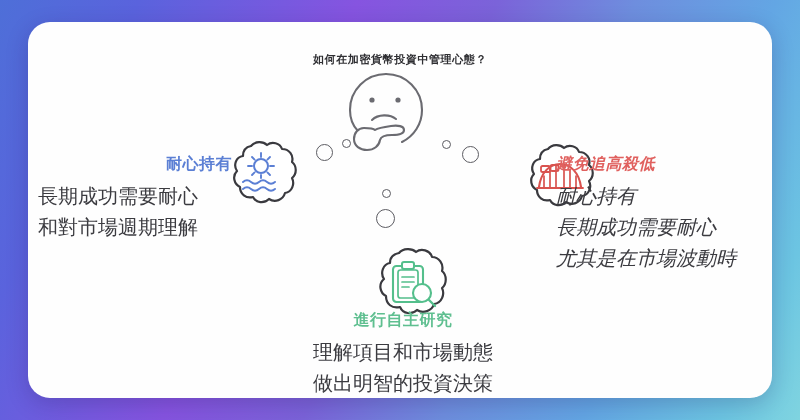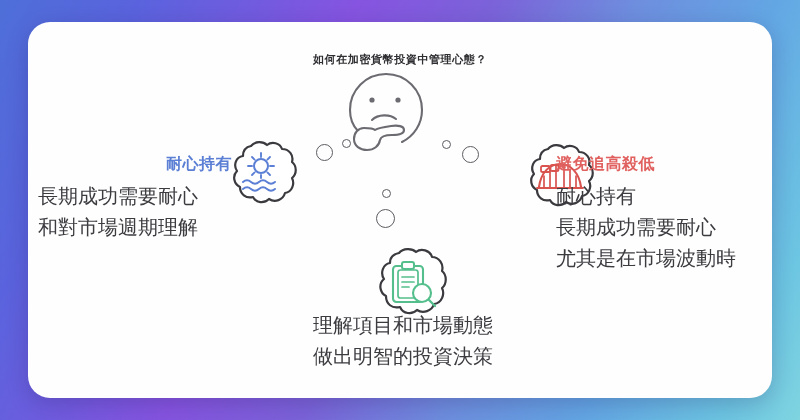--- a/index.html
+++ b/index.html
@@ -47,21 +47,21 @@
   }
   .grp .body {
     font-size:20px; color:#3b3b40; line-height:1.55;
     white-space:nowrap;
   }
 
   #grp-left  { left:4px;  top:132px; text-align:right; width:208px; }
   #grp-left .head  { color:#5b7fd4; margin-bottom:6px; padding-right:8px; }
   #grp-left .body  { text-align:left; padding-left:6px; }
 
-  #grp-right { left:528px; top:132px; text-align:left; width:220px; }
+  #grp-right { left:528px; top:132px; text-align:left; width:220px;font-style:italic; }
   #grp-right .head { color:#e0615f; margin-bottom:6px; }
   #grp-right .body { }
 
   #grp-bottom { left:230px; top:288px; width:290px; text-align:center; }
   #grp-bottom .head { color:#5fbf90; margin-bottom:6px; }
   #grp-bottom .body { }
 </style>
 </head>
 <body>
 
@@ -158,17 +158,18 @@
   </div>
 
   <div class="grp" id="grp-right">
     <div class="head">避免追高殺低</div>
     <div class="body">耐心持有</div>
     <div class="body">長期成功需要耐心</div>
     <div class="body">尤其是在市場波動時</div>
   </div>
 
   <div class="grp" id="grp-bottom">
+    <div class="head">進行自主研究</div>
     <div class="body">理解項目和市場動態</div>
     <div class="body">做出明智的投資決策</div>
   </div>
 
 </div>
 
 </body></html>

